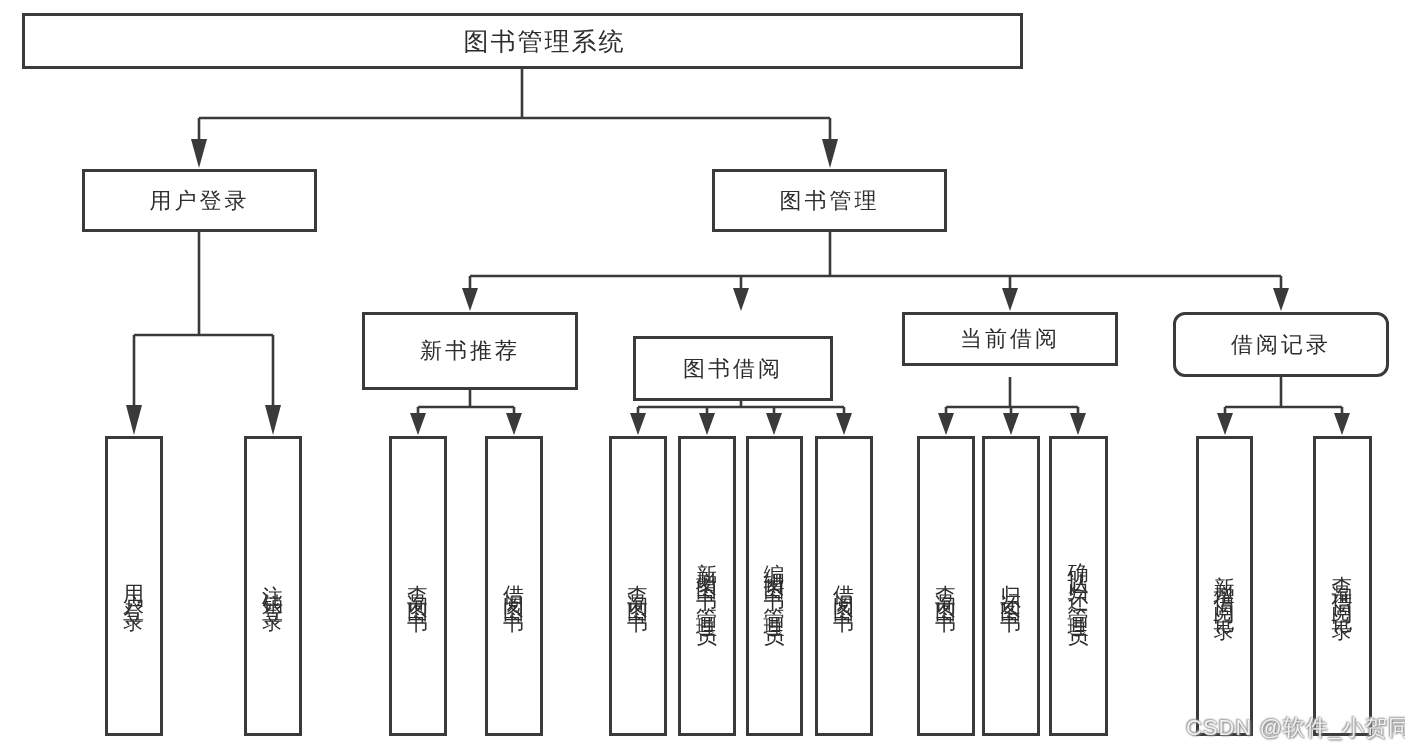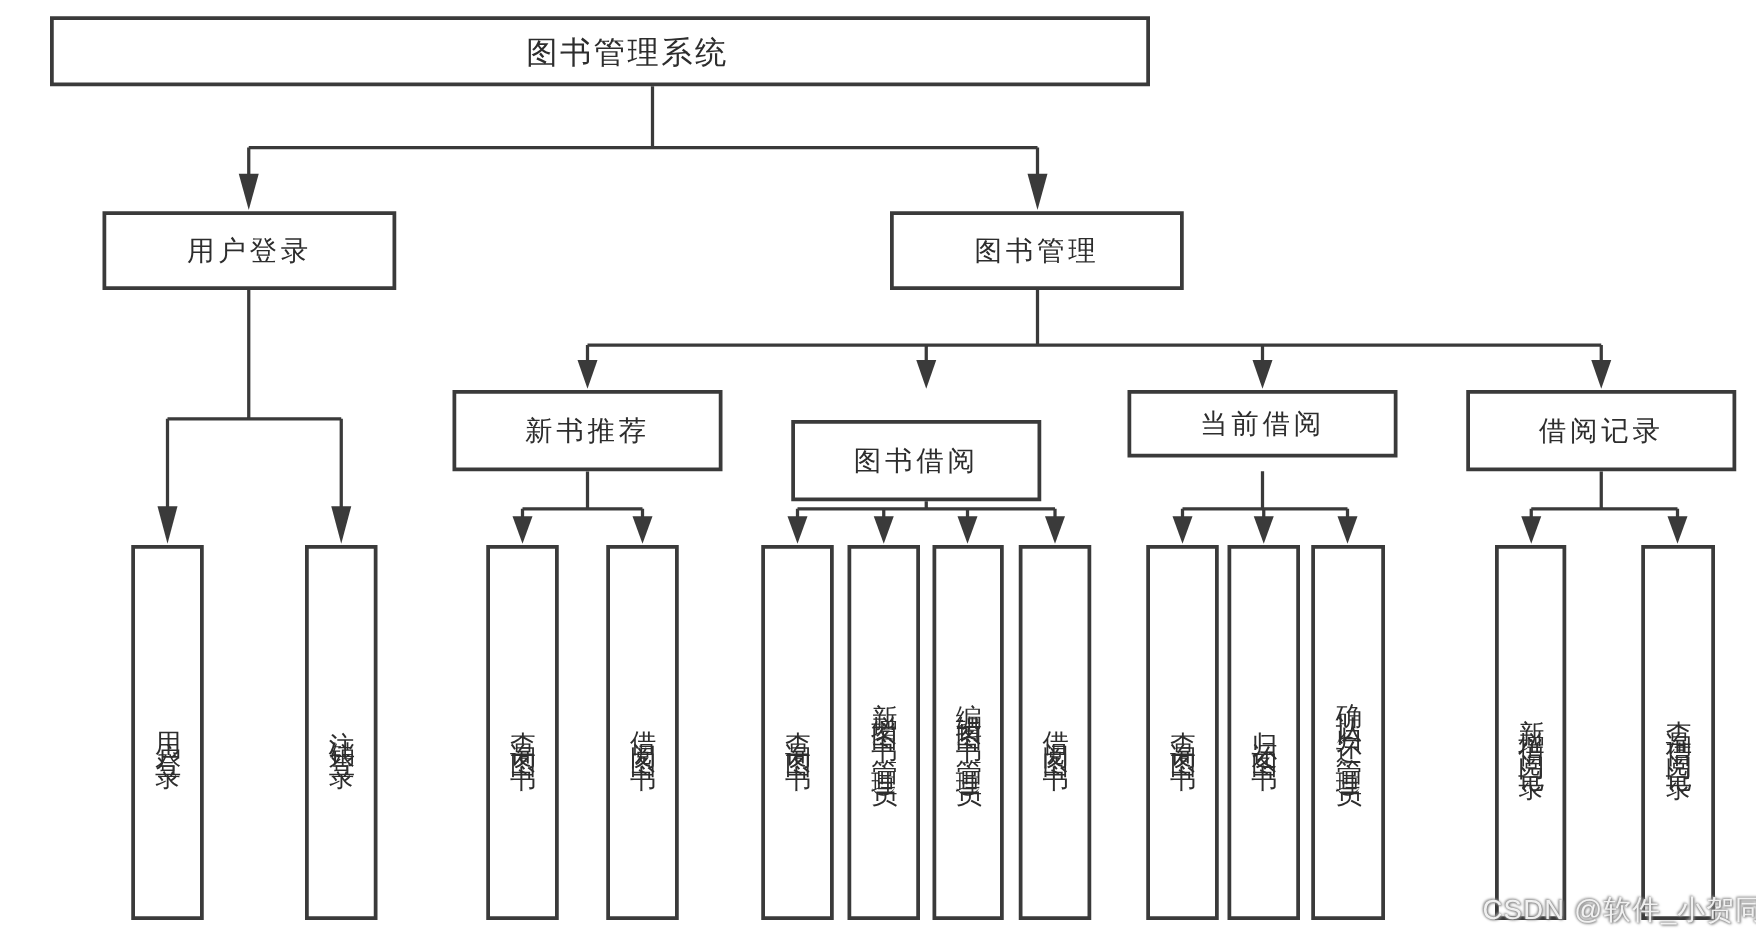--- a/index.html
+++ b/index.html
@@ -93,41 +93,41 @@
       <polygon points="766,413 782,413 774,435"></polygon>
       <polygon points="836,413 852,413 844,435"></polygon>
       <polygon points="938,413 954,413 946,435"></polygon>
       <polygon points="1003,413 1019,413 1011,435"></polygon>
       <polygon points="1070,413 1086,413 1078,435"></polygon>
       <polygon points="1217,413 1233,413 1225,435"></polygon>
       <polygon points="1334,413 1350,413 1342,435"></polygon>
     </g>
   </svg>
 
-  <div class="box hbox root-box" style="left:40px; top:13px; width:880px; height:56px;padding-left:44px;">
+  <div class="box hbox root-box" style="left:22px; top:13px; width:1001px; height:56px;padding-left:44px;">
     <span>图书管理系统</span>
   </div>
 
   <div class="box hbox" style="left:82px; top:169px; width:235px; height:63px;">
     <span>用户登录</span>
   </div>
   <div class="box hbox" style="left:712px; top:169px; width:235px; height:63px;text-align:center;">
     <span>图书管理</span>
   </div>
 
-  <div class="box hbox" style="left:362px; top:312px; width:216px; height:65px;">
+  <div class="box hbox" style="left:362px; top:312px; width:216px; height:78px;">
     <span>新书推荐</span>
   </div>
   <div class="box hbox" style="left:633px; top:312px; width:200px; height:65px;margin-top:24px;">
     <span>图书借阅</span>
   </div>
   <div class="box hbox" style="left:902px; top:312px; width:216px; height:54px;">
     <span>当前借阅</span>
   </div>
-  <div class="box hbox" style="left:1173px; top:312px; width:216px; height:65px;">
+  <div class="box hbox" style="left:1173px; top:312px; width:216px; height:65px;border-radius:12px;">
     <span>借阅记录</span>
   </div>
 
   <div class="box vbox" style="left:105px; top:436px; width:58px; height:300px;">
     <span>用户登录</span>
   </div>
   <div class="box vbox" style="left:244px; top:436px; width:58px; height:300px;">
     <span>注销登录</span>
   </div>
 

